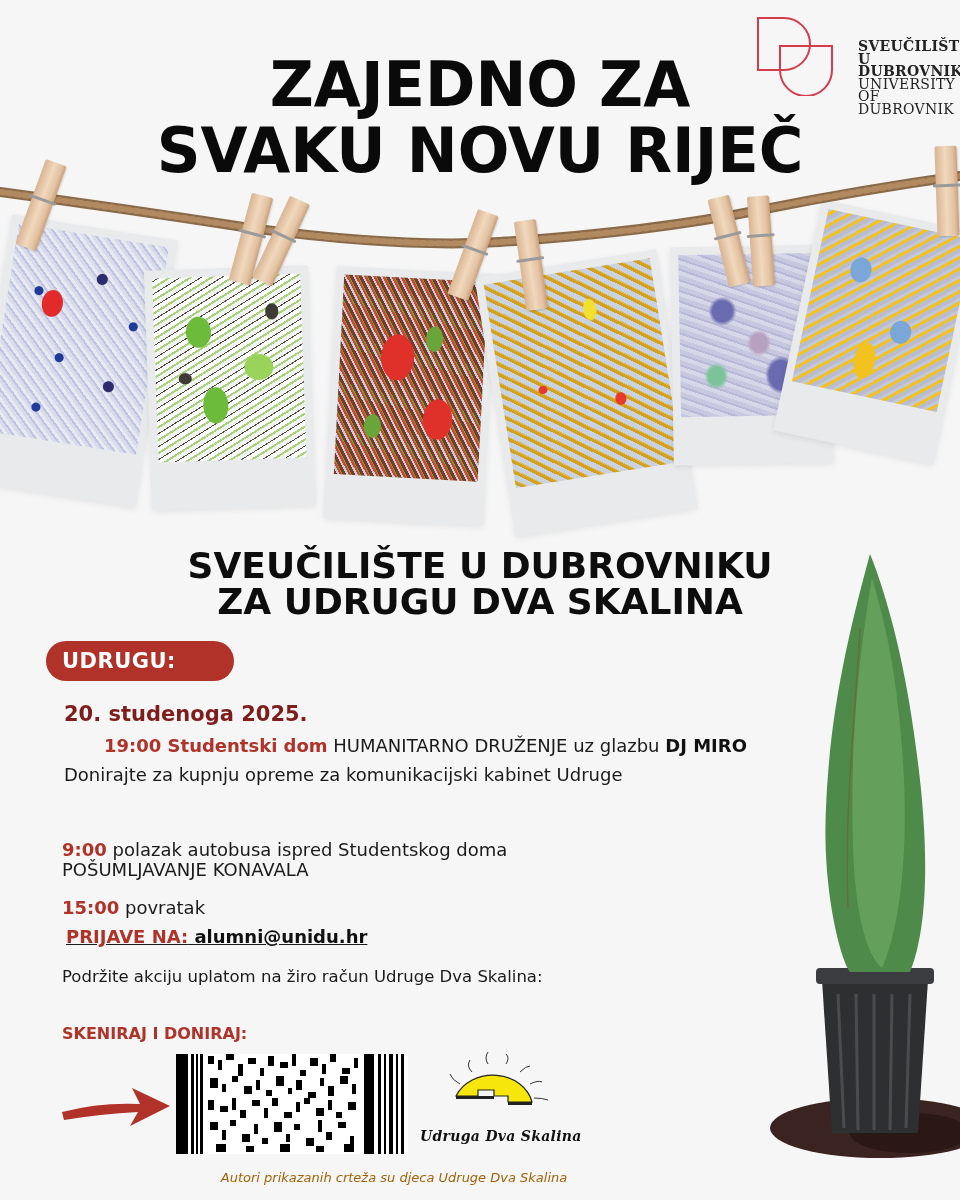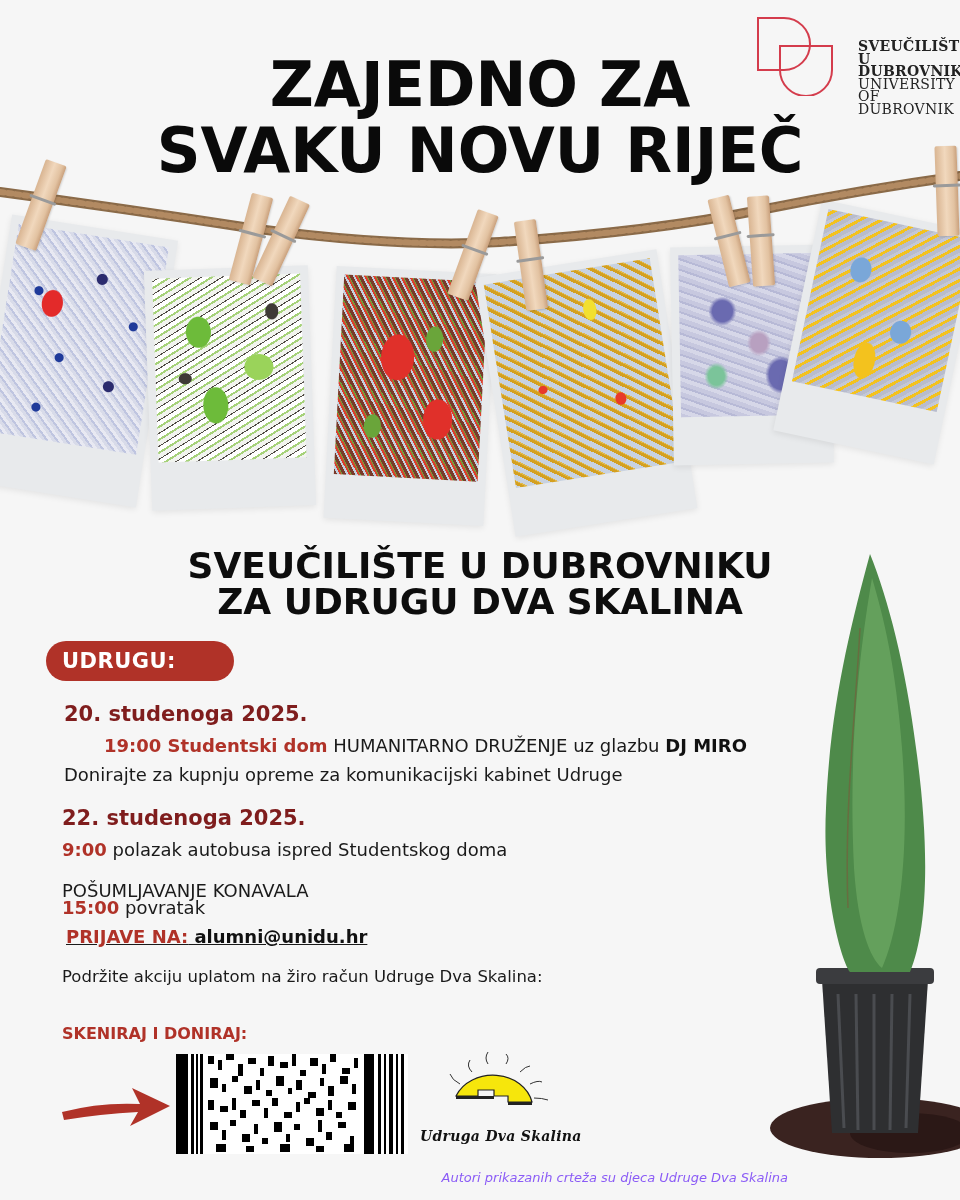--- a/index.html
+++ b/index.html
@@ -70,22 +70,22 @@
   }
 
   .body-text { font-family: "DejaVu Sans", sans-serif; font-size: 18px; color: #1a1a1a; }
   .date { font-weight: bold; font-size: 21px; color: #7f1d1d; }
   .red { color: #b03228; font-weight: bold; }
   .strong { font-weight: bold; color: #111; }
   .line { position: absolute; white-space: nowrap; }
 
   .italic { }
   .footer-note {
-    left: 0; width: 788px; top: 1170px; text-align: right;
-    font-family: "DejaVu Sans", sans-serif; font-style: italic; font-size: 13px; color: #8b5cf6;
+    left: 0; width: 788px; top: 1170px; text-align: center;
+    font-family: "DejaVu Sans", sans-serif; font-style: italic; font-size: 13px; color: #a16207;
   }
 
   .barcode { left: 176px; top: 1054px; width: 232px; height: 100px; background: #fff; overflow: hidden; }
   .arrow { left: 60px; top: 1080px; }
   .dvaskalina { left: 412px; top: 1052px; width: 180px; height: 100px; }
   .dvaskalina .name {
     position: absolute; left: 8px; top: 76px; font-family: "DejaVu Serif", serif;
     font-style: italic; font-weight: bold; font-size: 14px; color: #111; letter-spacing: 0.3px;
   }
   .tree { left: 760px; top: 548px; width: 200px; height: 620px; }
@@ -193,25 +193,24 @@
 
 <div class="abs body-text" style="left:64px;top:702px;width:760px;height:90px;">
   <div class="line date" style="left:0;top:0;">20. studenoga 2025.</div>
   <div class="line" style="left:0;top:33px;margin-left:40px;">
     <span class="red">19:00 Studentski dom</span><span> HUMANITARNO DRUŽENJE uz glazbu </span><span class="strong">DJ MIRO</span>
   </div>
   <div class="line" style="left:0;top:62px;">Donirajte za kupnju opreme za komunikacijski kabinet Udruge</div>
 </div>
 
 <div class="abs body-text" style="left:62px;top:806px;width:600px;height:150px;">
-  <div class="line date" style="left:0;top:0;">22. studenoga 2025.</div>
   <div class="line" style="left:0;top:33px;">
     <span class="red">9:00</span><span> polazak autobusa ispred Studentskog doma</span>
   </div>
-  <div class="line" style="left:0;top:74px;">POŠUMLJAVANJE KONAVALA</div>
+  <div class="line" style="left:0;top:53px;">POŠUMLJAVANJE KONAVALA</div>
   <div class="line" style="left:0;top:91px;">
     <span class="red">15:00</span><span> povratak</span>
   </div>
   <div class="line" style="left:4px;top:120px;text-decoration:underline;">
     <span class="red">PRIJAVE NA:</span><span class="strong"> alumni@unidu.hr</span>
   </div>
 </div>
 
 <div class="abs body-text italic" style="left:62px;top:966px;width:640px;font-size:16.5px;line-height:21px;">
   <div>Podržite akciju uplatom na žiro račun Udruge Dva Skalina:</div>

